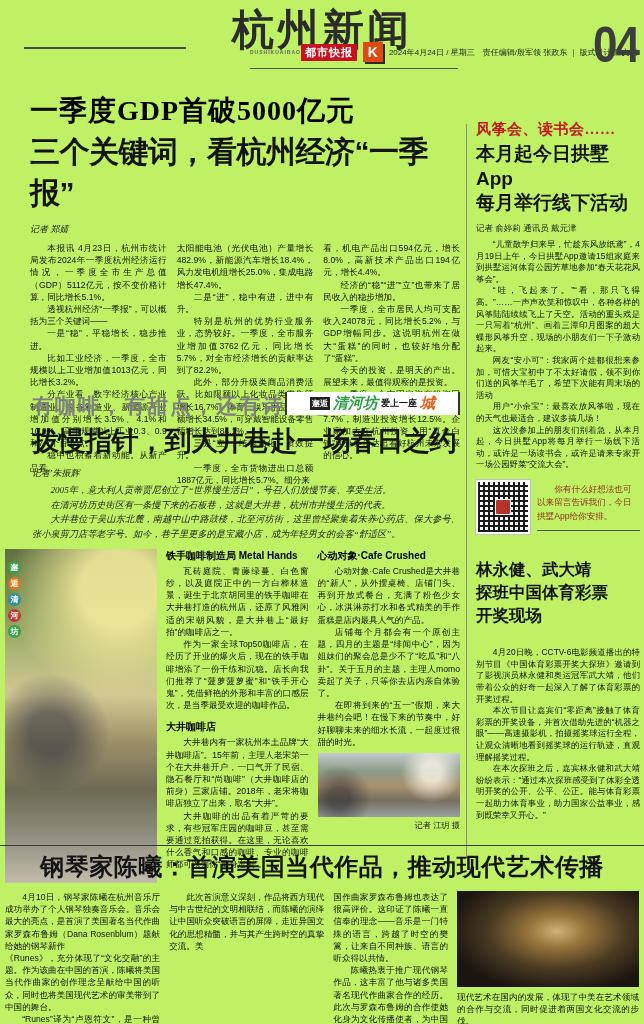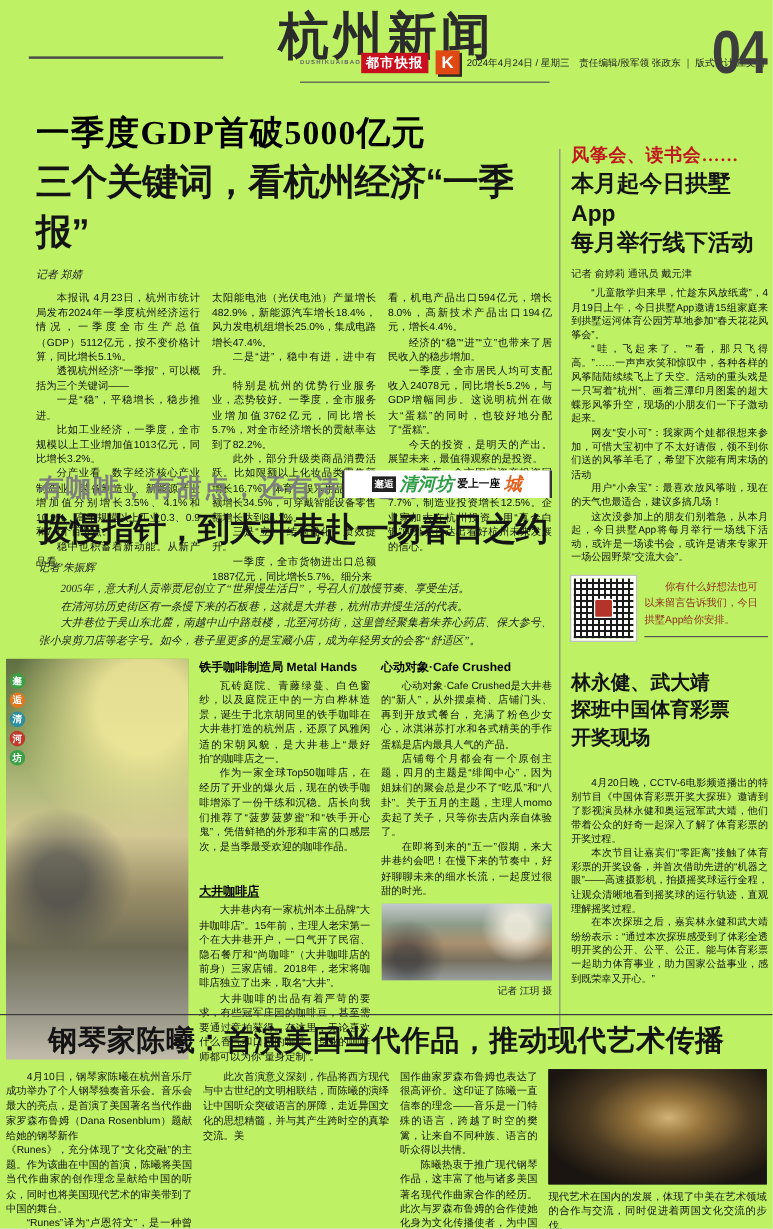--- a/index.html
+++ b/index.html
@@ -73,21 +73,21 @@
   .vert-badges span { width:13px; height:13px; border-radius:50%; color:#fff; font-size:8px; line-height:13px; text-align:center; font-weight:700; }
   .badge-0 { background:#3aa046; } .badge-1 { background:#e07820; } .badge-2 { background:#2b8fa0; } .badge-3 { background:#c0392b; }
   .cafe-caption { position:absolute; left:4px; right:4px; bottom:5px; background:rgba(255,255,255,.94);
                   padding:3px 4px; display:flex; align-items:center; gap:5px; }
   .cap-qr { width:20px; height:20px; flex:none;
     background: repeating-linear-gradient(0deg, #222 0 1.5px, transparent 1.5px 3.5px),
                 repeating-linear-gradient(90deg, #222 0 1.5px, #fff 1.5px 3.5px); }
   .cap-text { font-size:8.4px; color:#2e7d32; font-weight:800; line-height:1.3; }
   .f-col { flex:1; min-width:0; }
   .sec-title { font-size:10px; font-weight:800; margin:0 0 2px; color:#000; }
-  .sec-gap { margin-top:25px;text-decoration:underline; }
+  .sec-gap { margin-top:9px; }
   .photo-street { height:64px; margin-top:5px;
     background:
       radial-gradient(circle at 80% 30%, rgba(250,245,230,.8) 0 8%, transparent 25%),
       radial-gradient(circle at 15% 70%, rgba(30,30,40,.5) 0 8%, transparent 25%),
       linear-gradient(180deg, #c3cbcd 0%, #8d9b88 28%, #a9906f 52%, #77705f 74%, #9aa0a0 100%); }
   .street-credit { text-align:right; font-size:8.2px; margin-top:3px; color:#222; }
   
   .b-rule { position:absolute; left:0; top:845px; width:644px; height:1px; background:#3a3a3a; }
   .bottom { position:absolute; left:5px; top:851px; width:634px; }
   .b-headline { text-align:center; font-size:24px; font-weight:900; letter-spacing:0.5px; margin-bottom:8px; }

